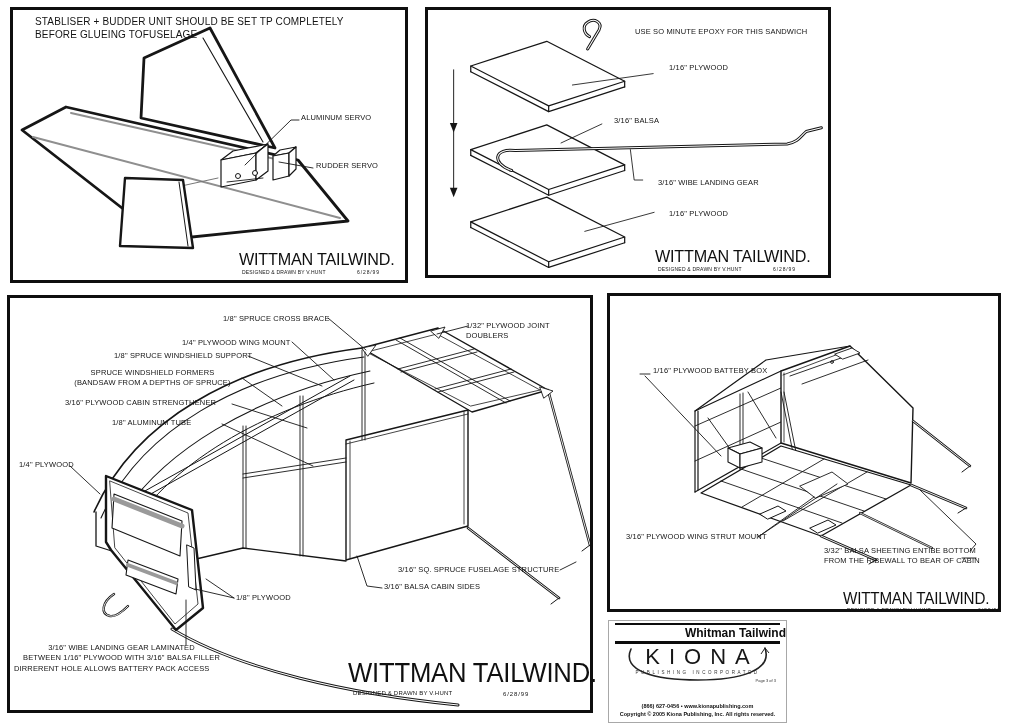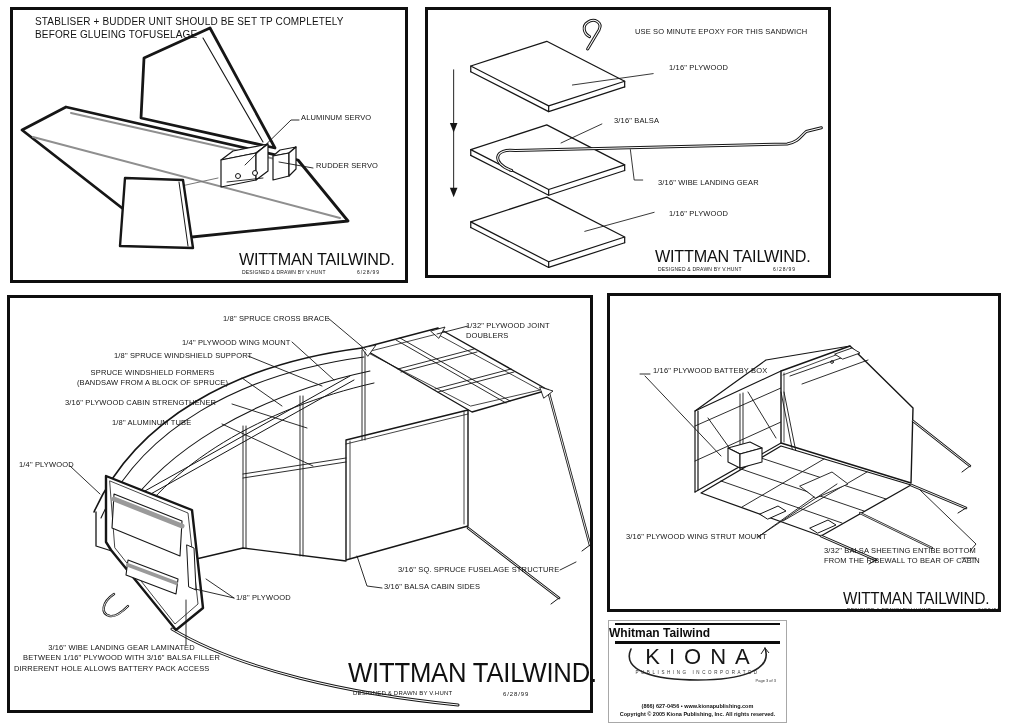--- a/index.html
+++ b/index.html
@@ -14,21 +14,21 @@
   .lbl{position:absolute;font-size:7.5px;line-height:1.3;letter-spacing:.15px;color:#131313;white-space:pre-line;}
   .ctr{text-align:center;}
   .ttl{position:absolute;font-size:17px;letter-spacing:-.2px;color:#101010;transform:scaleX(.95);transform-origin:left;white-space:nowrap;}
   .ttl.big{font-size:27px;}
   .ttl.small4{font-size:16px;}
   .credit{position:absolute;font-size:5px;letter-spacing:.2px;color:#131313;white-space:nowrap;}
   .date{position:absolute;font-size:5px;letter-spacing:.9px;color:#131313;white-space:nowrap;}
   
   .plate{position:absolute;left:608px;top:620px;width:179px;height:103px;background:#fff;border:1px solid #a8a8a8;box-sizing:border-box;}
   .plate .rule{position:absolute;left:6px;right:6px;height:2px;background:#0c0c0c;}
-  .plate-model{position:absolute;top:5px;left:0;right:0;text-align:left;font-size:12px;font-weight:700;color:#0c0c0c;}
+  .plate-model{position:absolute;top:5px;left:0;right:0;text-align:right;font-size:12px;font-weight:700;color:#0c0c0c;}
   .plate-brand{position:absolute;top:23px;left:0;right:0;text-align:center;font-size:22px;font-weight:400;letter-spacing:9px;margin-left:9px;color:#161616;}
   .plate-tagline{position:absolute;top:49px;left:0;right:0;text-align:center;font-size:4.5px;letter-spacing:2.6px;color:#333;}
   .plate-page{position:absolute;top:57px;right:10px;font-size:4px;color:#333;}
   .plate-plan{position:absolute;top:63px;left:0;right:0;text-align:center;font-size:15px;font-weight:700;color:#0c0c0c;}
   .plate-contact{position:absolute;top:82px;left:0;right:0;text-align:center;font-size:5.5px;font-weight:700;color:#101010;}
   .plate-copy{position:absolute;top:90px;left:0;right:0;text-align:center;font-size:5.5px;font-weight:700;color:#101010;}
 </style>
 </head>
 <body>
 
@@ -197,21 +197,21 @@
         <polyline points="372,290 357,288 347,258"></polyline>
         <polyline points="176,347 176,302"></polyline>
       </g>
     </g>
   </svg>
   <div class="lbl" style="left:213px;top:16px;">1/8" SPRUCE CROSS BRACE</div>
   <div class="lbl" style="left:456px;top:23px;">1/32" PLYWOOD JOINT DOUBLERS</div>
   <div class="lbl" style="left:172px;top:40px;">1/4" PLYWOOD WING MOUNT</div>
   <div class="lbl" style="left:104px;top:53px;">1/8" SPRUCE WINDSHIELD SUPPORT</div>
   <div class="lbl ctr" style="left:50px;top:70px;width:185px;">SPRUCE WINDSHIELD FORMERS
-(BANDSAW FROM A BLOCK OF SPRUCE)</div>
+(BANDSAW FROM A DEPTHS OF SPRUCE)</div>
   <div class="lbl" style="left:55px;top:100px;">3/16" PLYWOOD CABIN STRENGTHENER</div>
   <div class="lbl" style="left:102px;top:120px;">1/8" ALUMINUM TUBE</div>
   <div class="lbl" style="left:9px;top:162px;">1/4" PLYWOOD</div>
   <div class="lbl" style="left:226px;top:295px;">1/8" PLYWOOD</div>
   <div class="lbl" style="left:388px;top:267px;">3/16" SQ. SPRUCE FUSELAGE STRUCTURE</div>
   <div class="lbl" style="left:374px;top:284px;">3/16" BALSA CABIN SIDES</div>
   <div class="lbl ctr" style="left:4px;top:345px;width:215px;">3/16" WIBE LANDING GEAR LAMINATED
 BETWEEN 1/16" PLYWOOD WITH 3/16" BALSA FILLER</div>
   <div class="lbl" style="left:4px;top:366px;">DIRRERENT HOLE ALLOWS BATTERY PACK ACCESS</div>
   <div class="ttl big" style="left:338px;top:360px;">WITTMAN TAILWIND.</div>

